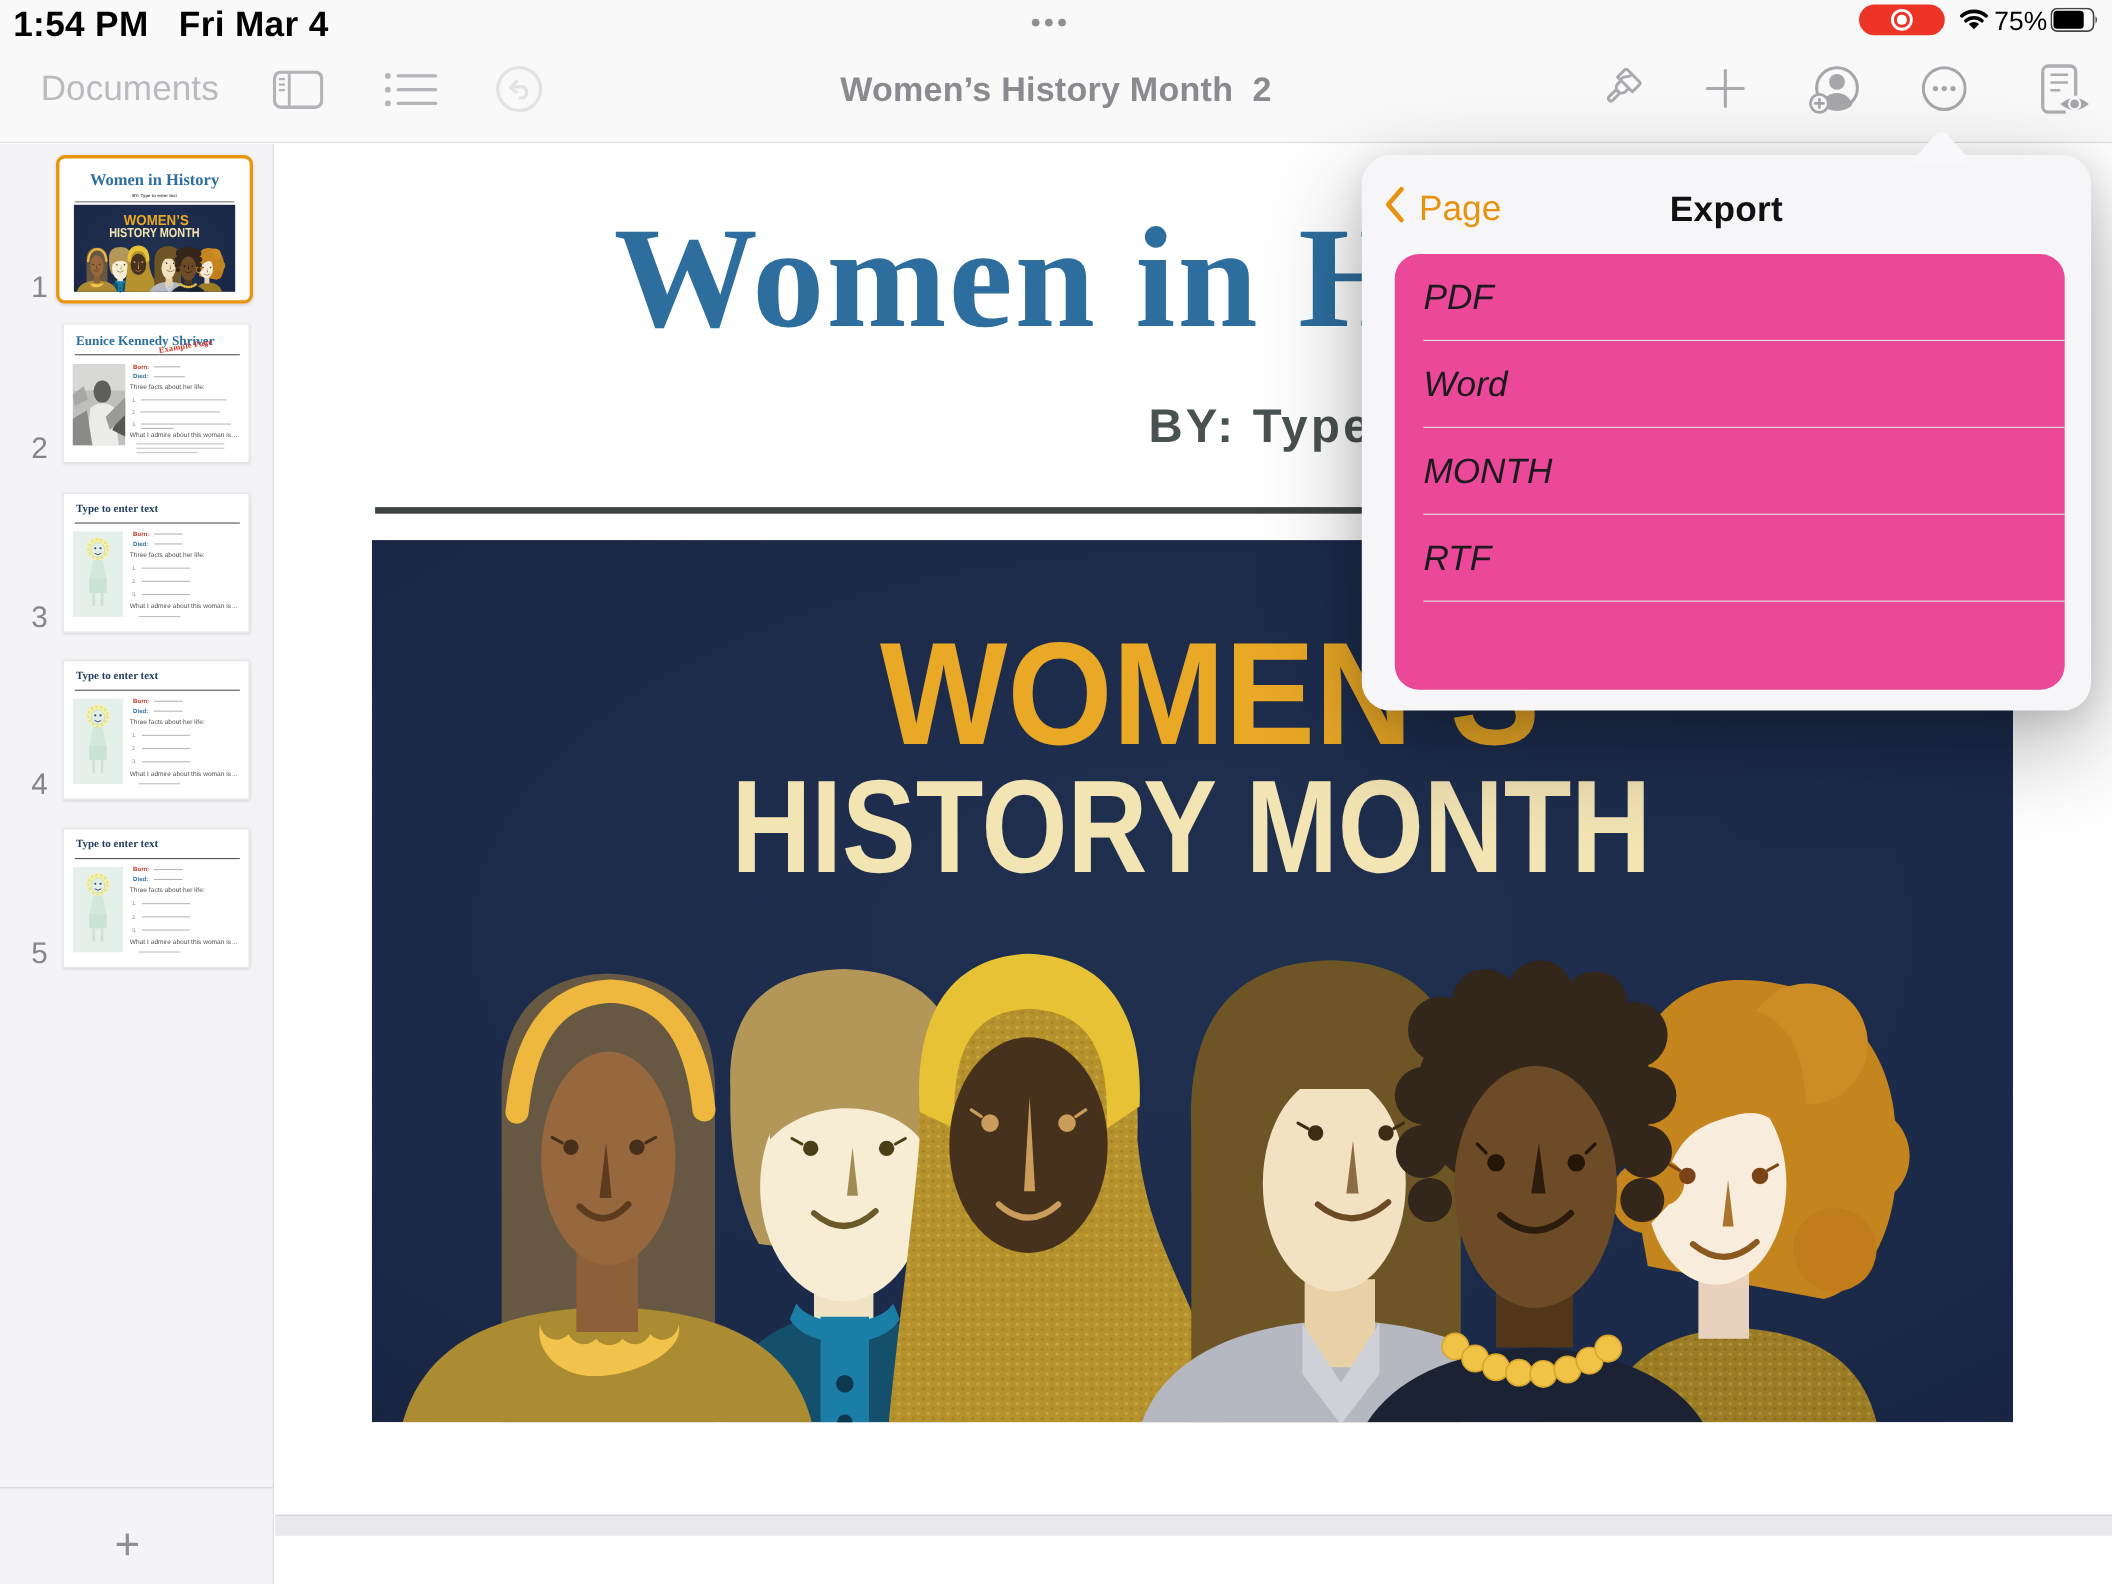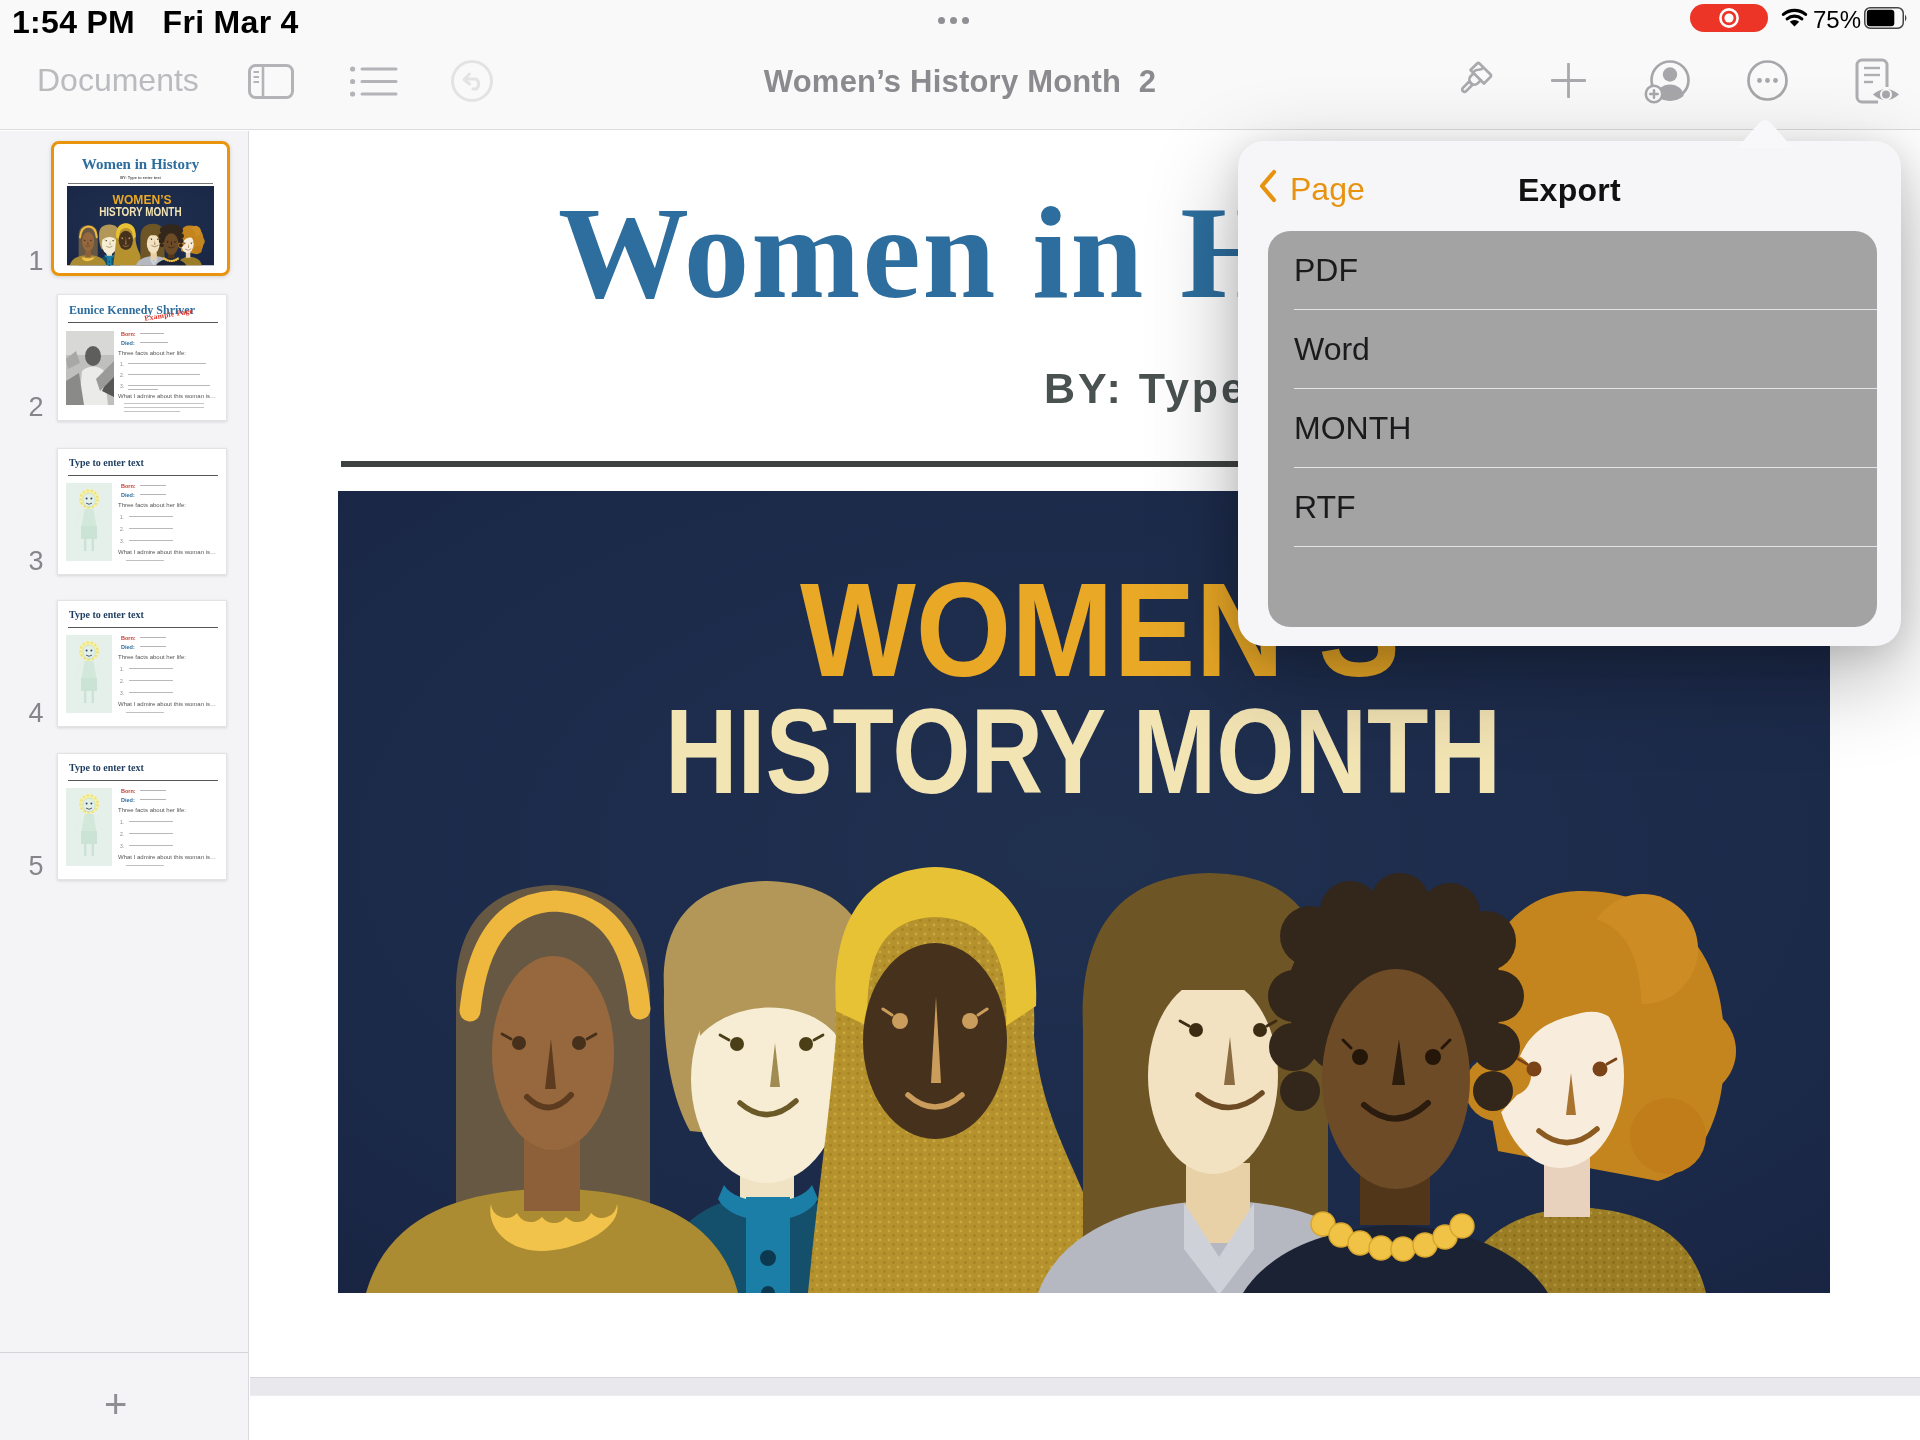--- a/index.html
+++ b/index.html
@@ -39,21 +39,21 @@
 
   
   #popup { position:absolute; left:1238px; top:141px; width:663px; height:505px;
      background:#f6f5f7; border-radius:26px; z-index:20;
      box-shadow:0 30px 90px rgba(0,0,0,0.30), 0 6px 30px rgba(0,0,0,0.10); }
   #parrow { position:absolute; left:1737px; top:116px; width:56px; height:32px; z-index:21;}
   #more { position:absolute; left:52px; top:30px; font-size:32px; color:#e8930f; }
   #morechev { position:absolute; left:20px; top:28px; }
   #exptitle { position:absolute; left:0; top:31px; width:663px; text-align:center;
      font-size:32px; font-weight:bold; color:#111; letter-spacing:0.3px;}
-  #card { position:absolute; left:30px; top:90px; width:609px; height:396px; background:#a3a3a3; border-radius:22px; }
+  #card { position:absolute; left:30px; top:90px; width:609px; height:396px; background:#ec4899; border-radius:22px;font-style:italic; }
   .row { position:absolute; left:26px; width:583px; height:79px; font-size:32px; color:#1b1b1d;
      line-height:79px; border-bottom:1px solid #e5e5e7; }
   .row.last { border-bottom:none; }
 </style>
 </head>
 <body>
 
 <div id="topbar"></div>
 <div id="clock">1:54 PM&nbsp;&nbsp; Fri Mar 4</div>
 <div class="abs" style="left:938px; top:17px;"><span class="mdot"></span><span class="mdot"></span><span class="mdot"></span></div>

